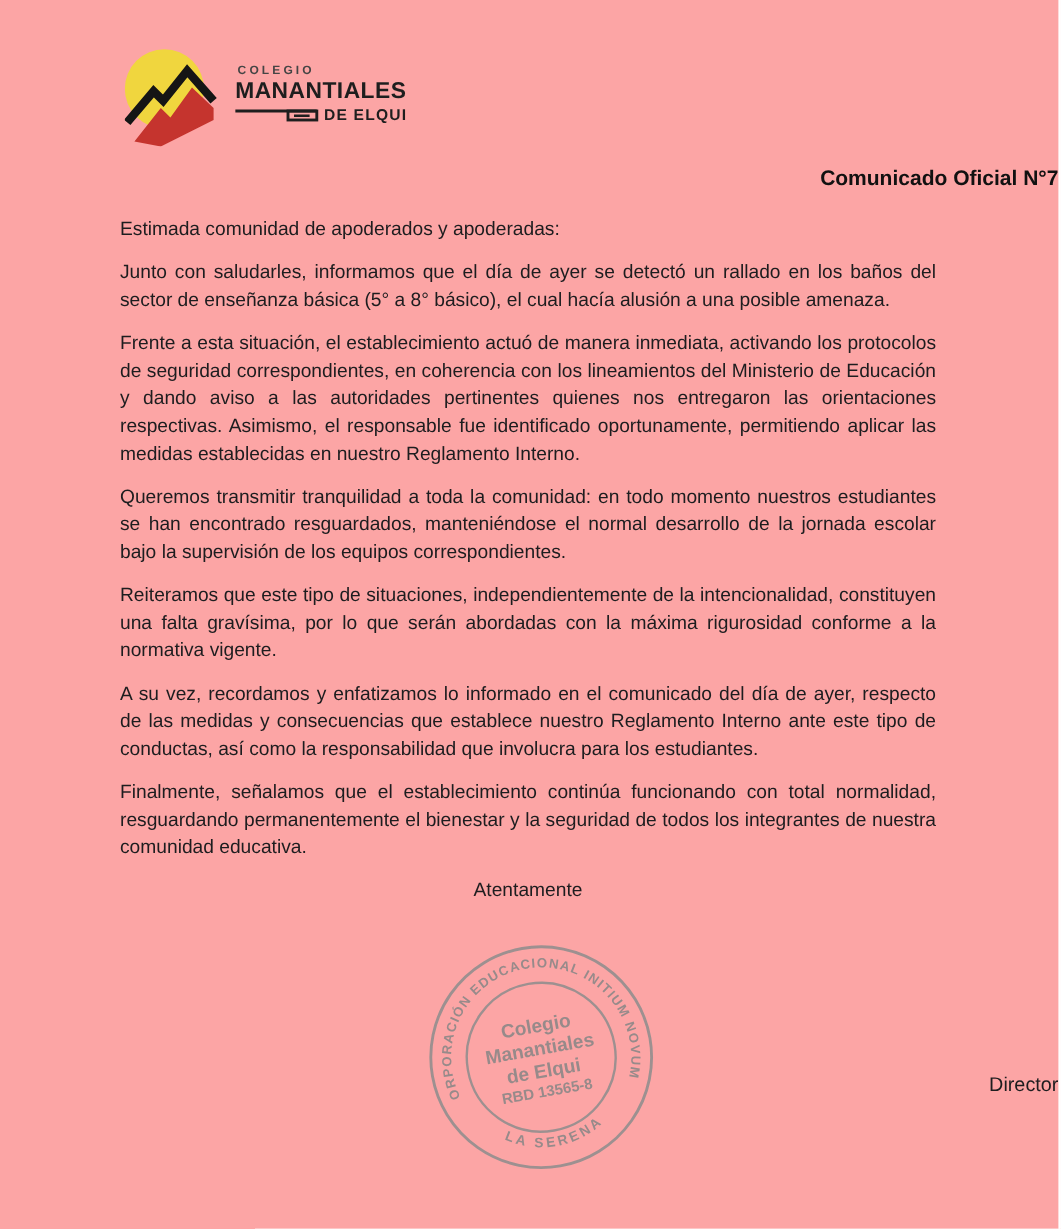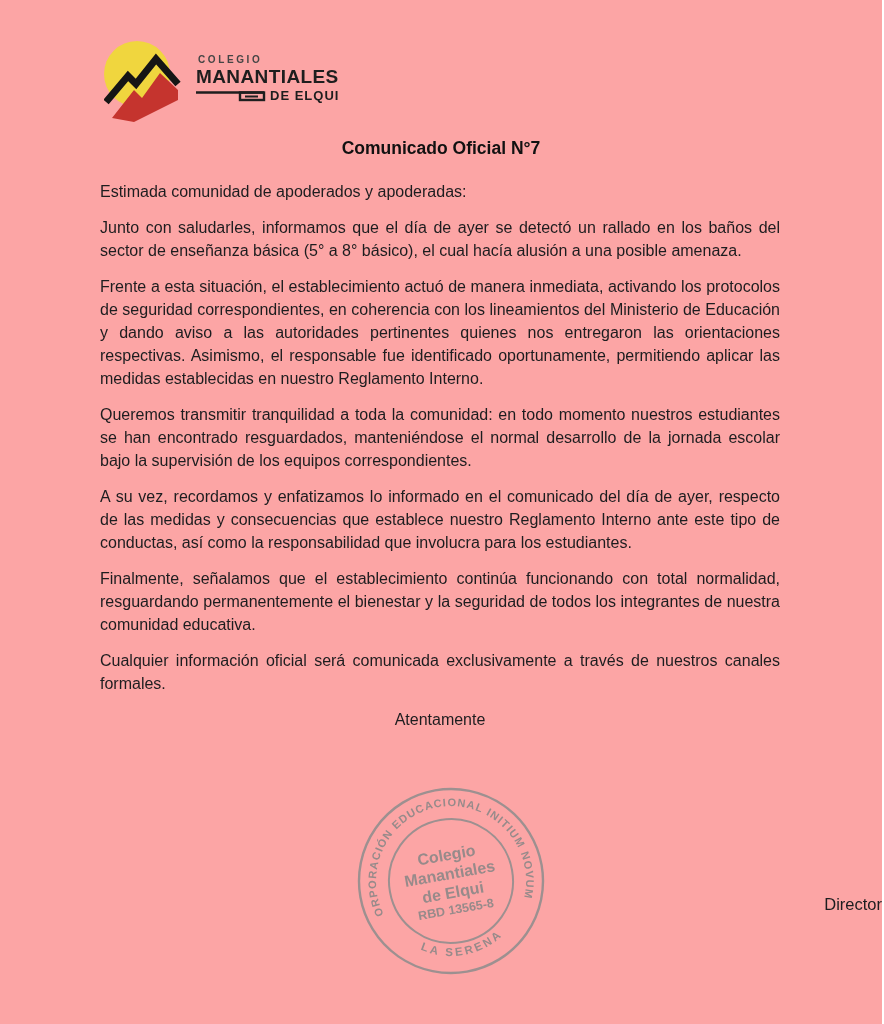--- a/index.html
+++ b/index.html
@@ -23,21 +23,21 @@
   }
   .wm-main {
     font-size: 19px; font-weight: 700; letter-spacing: 0.4px;
     color: #1e1e1e; margin-top: 1px; white-space: nowrap;
   }
   .wm-sub-row { display: flex; align-items: center; justify-content: flex-end; margin-top: 0px; }
   .wm-line-svg { width: 72px; height: 13px; margin-right: 2px; }
   .wm-sub { font-size: 13px; font-weight: 600; letter-spacing: 1px; color: #1e1e1e; white-space: nowrap; }
   
   .title {
-    text-align: center; font-size: 17.5px; font-weight: 700;
+    text-align: right; font-size: 17.5px; font-weight: 700;
     color: #111; margin-top: 15px; line-height: 22px;
   }
   .content { margin: 21px 102px 0 100px; }
   .content p {
     font-size: 16px; line-height: 23px; text-align: justify;
     color: #1d1d1f; margin: 0 0 13px 0;
   }
   .content p.salutation { text-align: left; }
   .content p.closing { text-align: center; margin-top: 4px; }
   
@@ -80,23 +80,23 @@
     </div>
   </header>
 
   <h1 class="title">Comunicado Oficial N°7</h1>
 
   <main class="content">
     <p class="salutation">Estimada comunidad de apoderados y apoderadas:</p>
     <p>Junto con saludarles, informamos que el día de ayer se detectó un rallado en los baños del sector de enseñanza básica (5° a 8° básico), el cual hacía alusión a una posible amenaza.</p>
     <p>Frente a esta situación, el establecimiento actuó de manera inmediata, activando los protocolos de seguridad correspondientes, en coherencia con los lineamientos del Ministerio de Educación y dando aviso a las autoridades pertinentes quienes nos entregaron las orientaciones respectivas. Asimismo, el responsable fue identificado oportunamente, permitiendo aplicar las medidas establecidas en nuestro Reglamento Interno.</p>
     <p>Queremos transmitir tranquilidad a toda la comunidad: en todo momento nuestros estudiantes se han encontrado resguardados, manteniéndose el normal desarrollo de la jornada escolar bajo la supervisión de los equipos correspondientes.</p>
+    <p>Reiteramos que este tipo de situaciones, independientemente de la intencionalidad, constituyen una falta gravísima, por lo que serán abordadas con la máxima rigurosidad conforme a la normativa vigente.</p>
     <p>A su vez, recordamos y enfatizamos lo informado en el comunicado del día de ayer, respecto de las medidas y consecuencias que establece nuestro Reglamento Interno ante este tipo de conductas, así como la responsabilidad que involucra para los estudiantes.</p>
     <p>Finalmente, señalamos que el establecimiento continúa funcionando con total normalidad, resguardando permanentemente el bienestar y la seguridad de todos los integrantes de nuestra comunidad educativa.</p>
-    <p>Cualquier información oficial será comunicada exclusivamente a través de nuestros canales formales.</p>
     <p class="closing">Atentamente</p>
   </main>
 
   <svg class="stamp" viewBox="0 0 206 206" aria-hidden="true">
     <g transform="rotate(-10 103 103)">
       <circle class="ring" cx="103" cy="103" r="92" stroke-width="2.4"></circle>
       <circle class="ring" cx="103" cy="103" r="62" stroke-width="2"></circle>
       <path id="stamp-arc-top" d="M 32.5 128.7 A 75 75 0 1 1 173.5 128.7" fill="none" stroke="none"></path>
       <path id="stamp-arc-bottom" d="M 35 134.7 A 75 75 0 0 0 171 134.7" fill="none" stroke="none"></path>
       <text class="ring-text" text-anchor="middle">

